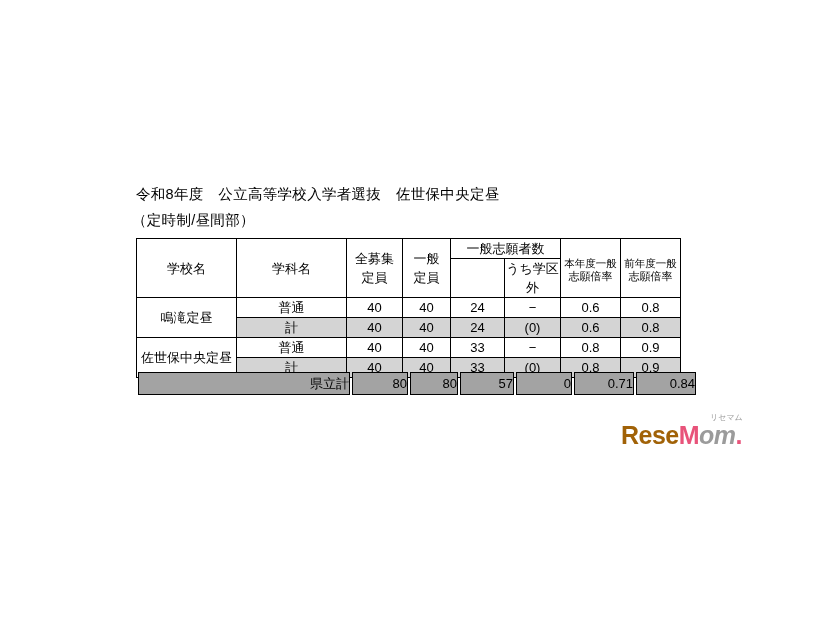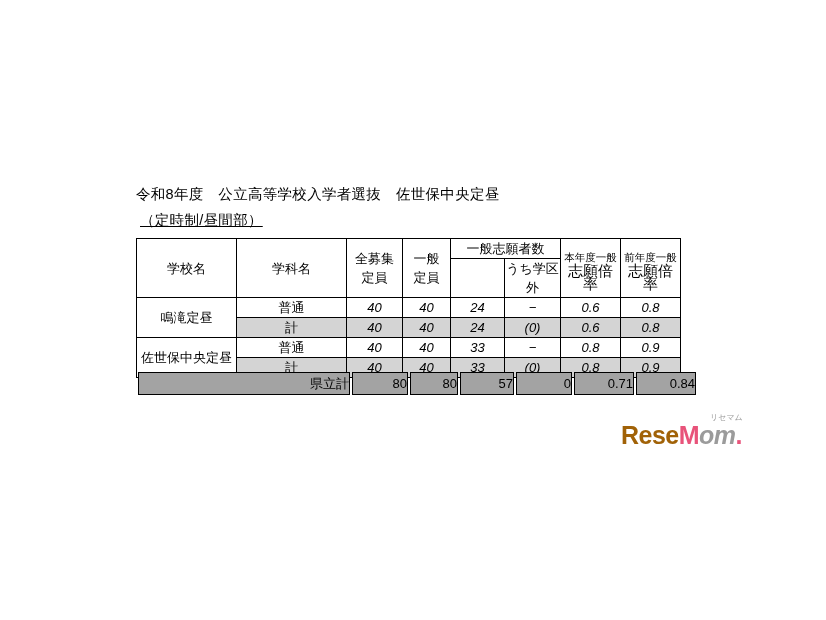--- a/index.html
+++ b/index.html
@@ -25,26 +25,25 @@
   .doc-title {
     position: absolute;
     left: 136px;
     top: 185px;
     font-size: 14.5px;
     letter-spacing: 0.3px;
     white-space: nowrap;
   }
   .doc-subtitle {
     position: absolute;
-    left: 140px;
+    left: 132px;
     top: 211px;
     font-size: 14.5px;
     letter-spacing: 0.3px;
     white-space: nowrap;
-    text-decoration: underline;
   }
   .main-table-wrap {
     position: absolute;
     left: 136px;
     top: 238px;
   }
   table.grid {
     border-collapse: collapse;
     table-layout: fixed;
   }
@@ -85,34 +84,33 @@
   }
   .hdr-small-2 span {
     display: block;
   }
   .hdr-small-2 .l1 {
     font-size: 10.5px;
     line-height: 13px;
     padding-top: 4px;
   }
   .hdr-small-2 .l2 {
-    font-size: 15px;
+    font-size: 11px;
     line-height: 13px;
   }
   .shade {
     background: #d4d4d4 !important;
   }
   .al-left {
     text-align: left;
     padding-left: 4px;
   }
   .al-right {
     text-align: right;
     padding-right: 5px;
-    font-style: italic;
   }
   .total-table-wrap {
     position: absolute;
     left: 136px;
     top: 370px;
   }
   table.total td {
     border: 1px solid #000000;
     font-size: 13px;
     height: 21px;

